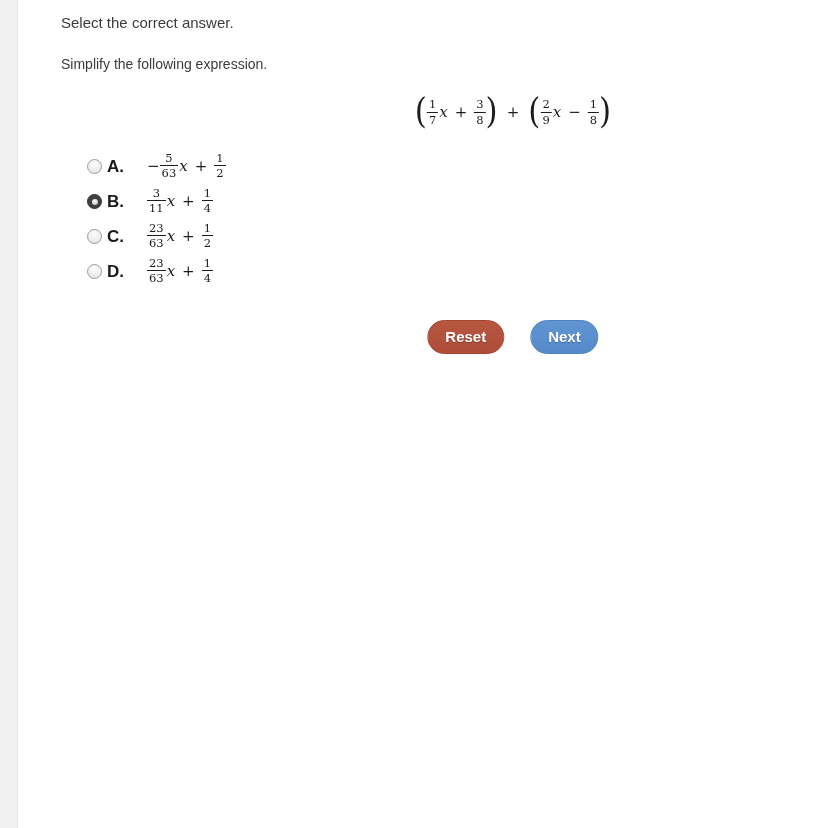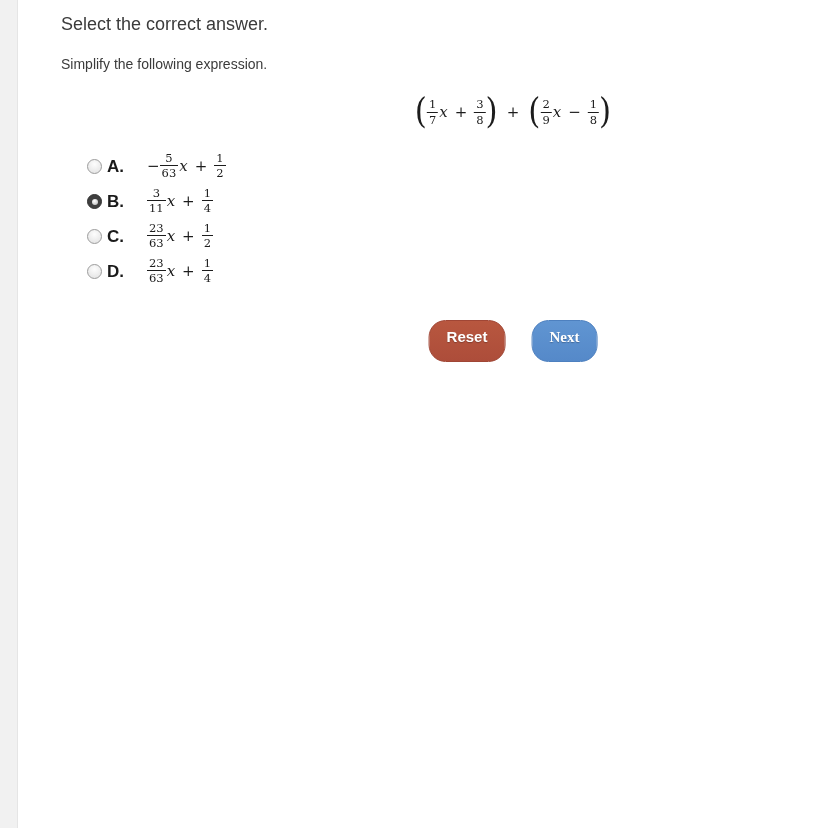--- a/index.html
+++ b/index.html
@@ -14,21 +14,21 @@
   .gutter {
     position: absolute;
     left: 0; top: 0; bottom: 0;
     width: 17px;
     background: #f1f1f1;
     border-right: 1px solid #e5e5e5;
   }
   .instruction {
     position: absolute;
     left: 61px; top: 14px;
-    font-size: 18px;
+    font-size: 15px;
     color: #3b3b3b;
   }
   .question {
     position: absolute;
     left: 61px; top: 56px;
     font-size: 14px;
     color: #3b3b3b;
     text-align: center;
   }
   
@@ -123,41 +123,40 @@
   
   .button-row {
     position: absolute;
     left: 513px; top: 320px;
     transform: translateX(-50%);
     display: flex;
     gap: 26px;
   }
   .btn {
     display: inline-block;
-    height: 42px;
+    height: 34px;
     line-height: 32px;
     border-radius: 17px;
     padding: 0 17px;
     box-sizing: border-box;
     color: #ffffff;
     font-size: 15px;
     font-weight: bold;
     text-align: center;
     cursor: pointer;
     text-shadow: 0 1px 1px rgba(0,0,0,0.25);
     font-family: "Liberation Sans", sans-serif;
   }
   .btn-reset {
     background: linear-gradient(#b8573f, #ad4d3a);
     border: 1px solid #a04635;
   }
   .btn-next {
     background: linear-gradient(#6095d2, #5589c9);
     border: 1px solid #4d80bf;
-    font-family: Liberation Serif, serif;
   }
 </style>
 </head>
 <body>
 
 <div class="gutter"></div>
 
 <div class="instruction">Select the correct answer.</div>
 <div class="question">Simplify the following expression.</div>
 

